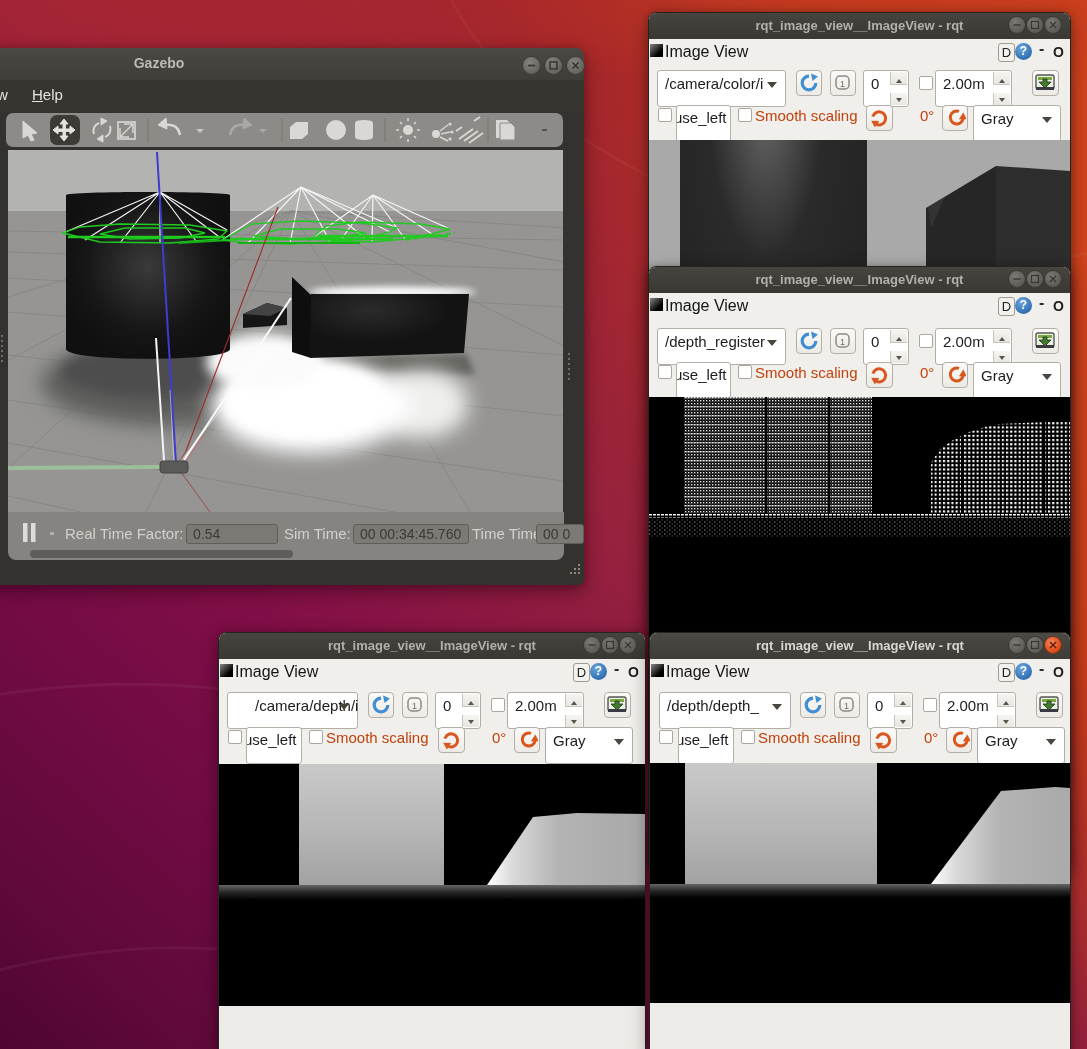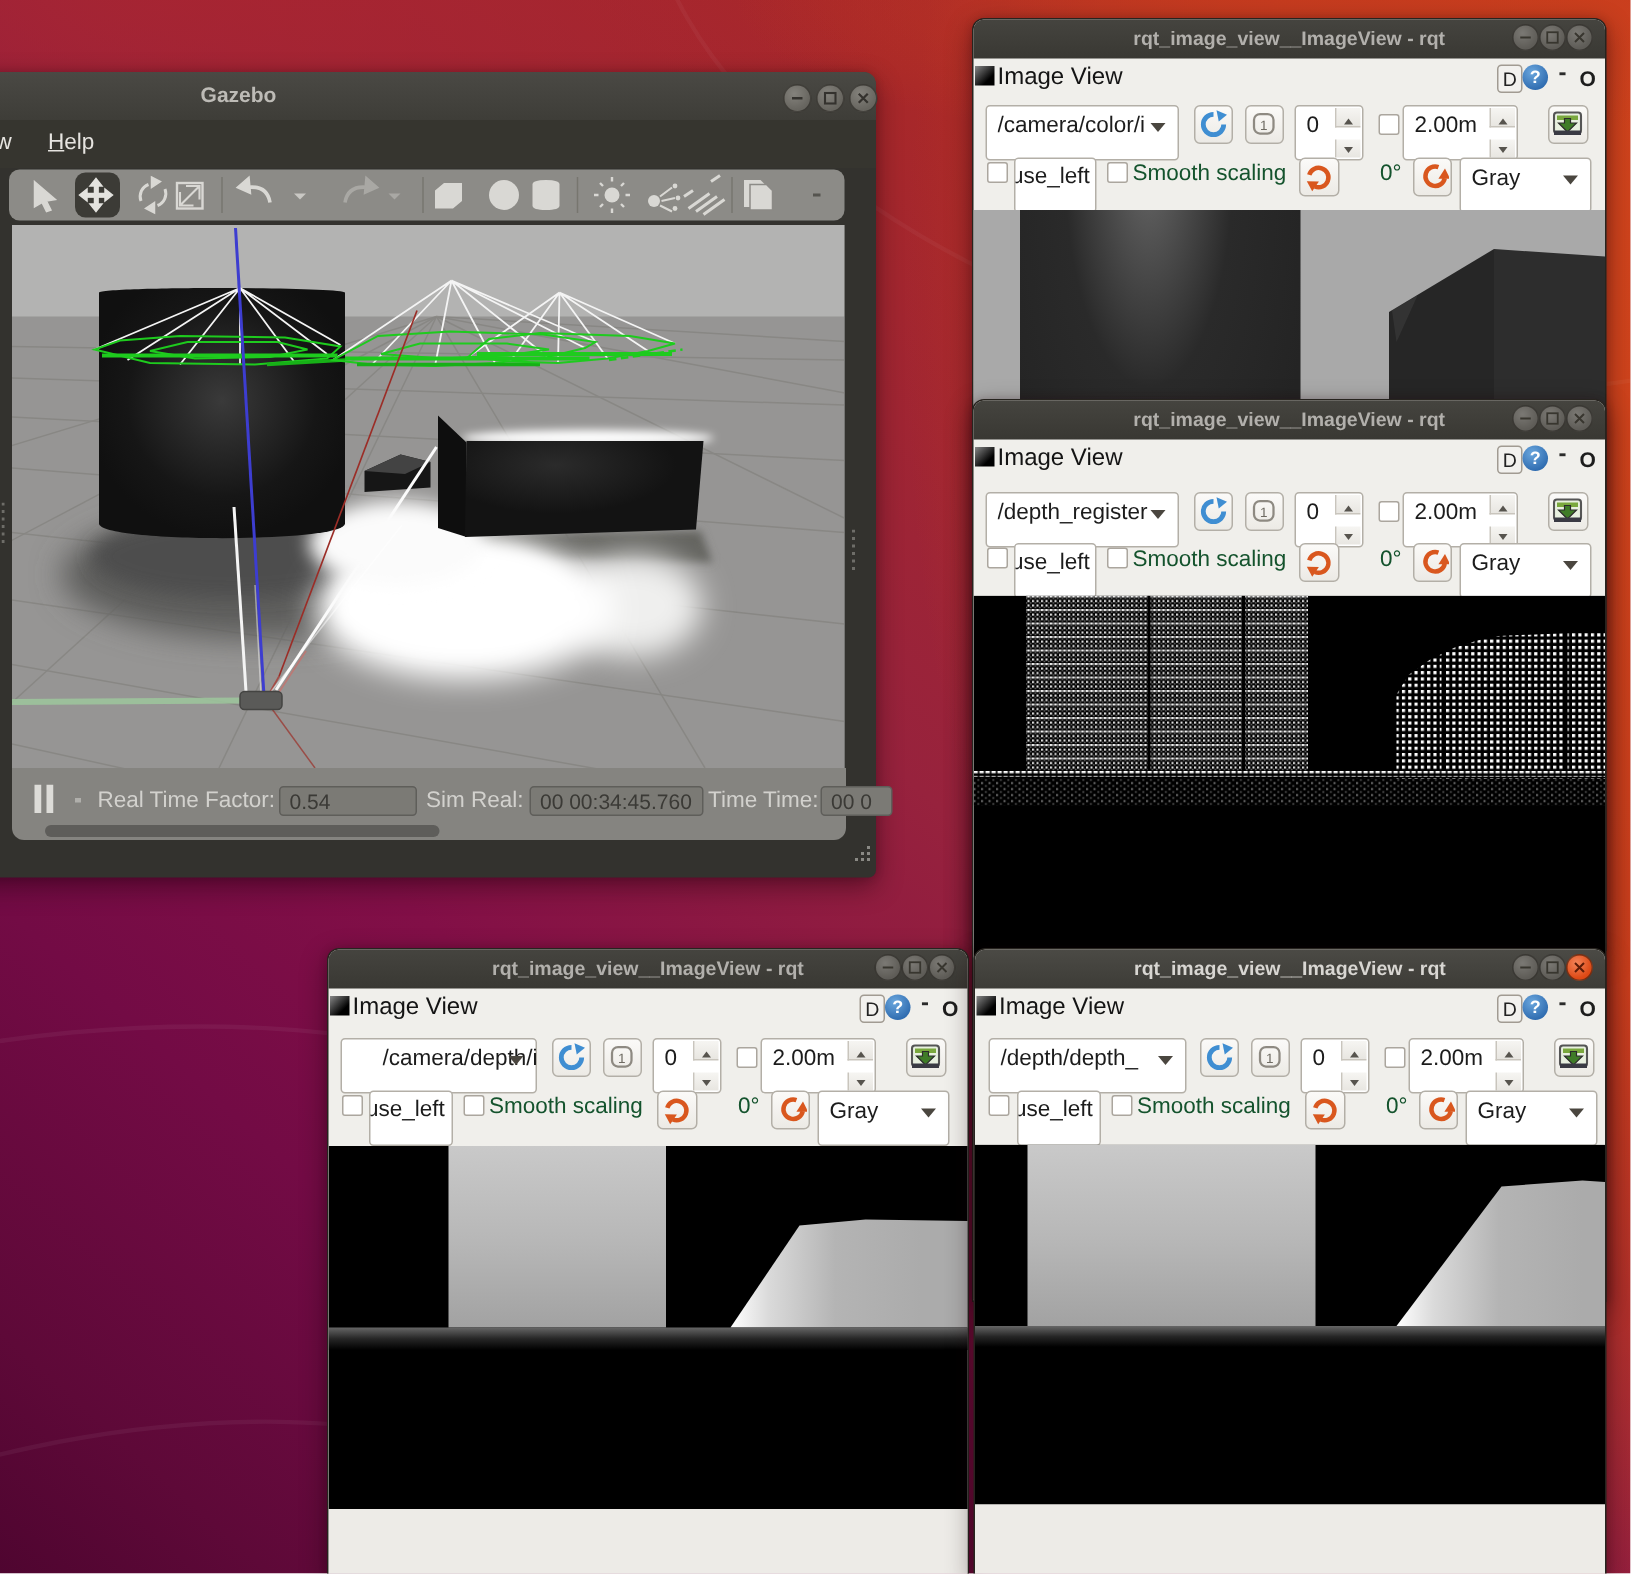--- a/index.html
+++ b/index.html
@@ -46,21 +46,21 @@
 .combo .ar{position:absolute;right:8px;top:11px;width:0;height:0;border:5px solid transparent;border-top:6px solid #4a463f;}
 .btn{background:linear-gradient(#fbfaf8,#eceae5);border:1px solid #b3afa7;border-radius:4px;height:26px;}
 .spin .tx{position:absolute;left:7px;top:4px;font-size:15px;color:#1c1c1c;}
 .spin .up,.spin .dn{position:absolute;right:1px;width:16px;height:12px;background:linear-gradient(#f6f5f2,#e8e6e1);border-left:1px solid #c9c5bd;}
 .spin .up{top:1px;border-bottom:1px solid #c9c5bd;}
 .spin .dn{bottom:1px;}
 .spin .up i,.spin .dn i{position:absolute;left:5px;width:0;height:0;border:3px solid transparent;}
 .spin .up i{top:4px;border-bottom:4px solid #57544e;}
 .spin .dn i{top:5px;border-top:4px solid #57544e;}
 .cb{width:14px;height:14px;background:#fff;border:1px solid #aba69e;border-radius:2px;}
-.lbl2{font-size:15px;color:#14532d;white-space:nowrap;}
+.lbl2{font-size:15px;color:#c2410c;white-space:nowrap;}
 .tfield{font-size:15px;color:#1c1c1c;line-height:24px;overflow:hidden;}
 .imgarea{position:absolute;left:0;overflow:hidden;}
 </style></head><body>
 <div id="wall">
   <div class="arc" style="left:-420px;top:690px;width:900px;height:420px;transform:rotate(-8deg);"></div>
   <div class="arc" style="left:-300px;top:960px;width:700px;height:300px;transform:rotate(-12deg);"></div>
   <div class="arc" style="left:420px;top:-260px;width:900px;height:500px;transform:rotate(14deg);border-color:rgba(255,255,255,0.04);"></div>
 
 </div>
 
@@ -260,24 +260,24 @@
       </g>
     </svg>
   <div class="sbar">
     <svg style="position:absolute;left:14px;top:11px;" width="16" height="19">
         <rect x="1" y="0" width="4.5" height="19" fill="#dddcd8"></rect>
         <rect x="9" y="0" width="4.5" height="19" fill="#dddcd8"></rect>
       </svg>
     <div style="position:absolute;left:42px;top:20px;width:4px;height:3px;background:#b0afab;"></div>
     <span class="lbl" style="left:57px;">Real Time Factor:</span>
     <div class="fld" style="left:178px;width:84px;">0.54</div>
-    <span class="lbl" style="left:276px;">Sim Real:</span>
+    <span class="lbl" style="left:276px;">Sim Time:</span>
     <div class="fld" style="left:345px;width:108px;">00 00:34:45.760</div>
     <span class="lbl" style="left:464px;">Time Time:</span>
-    <div class="fld" style="left:539px;width:40px;">00 0</div>
+    <div class="fld" style="left:528px;width:40px;">00 0</div>
   </div>
   <div class="thumb"></div>
   <svg class="grip" style="left:834px;top:514px;" width="14" height="14">
     <g fill="#8a8984">
         <rect x="10" y="2" width="2" height="2"></rect>
         <rect x="6" y="6" width="2" height="2"></rect>
         <rect x="10" y="6" width="2" height="2"></rect>
         <rect x="2" y="10" width="2" height="2"></rect>
         <rect x="6" y="10" width="2" height="2"></rect>
         <rect x="10" y="10" width="2" height="2"></rect>

